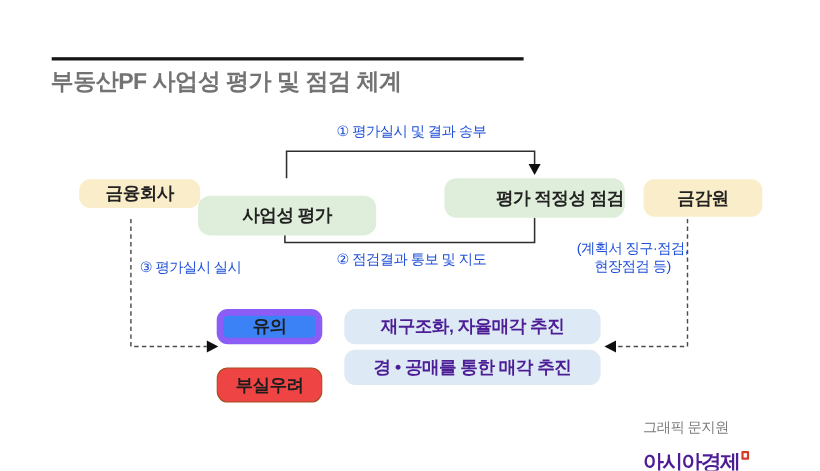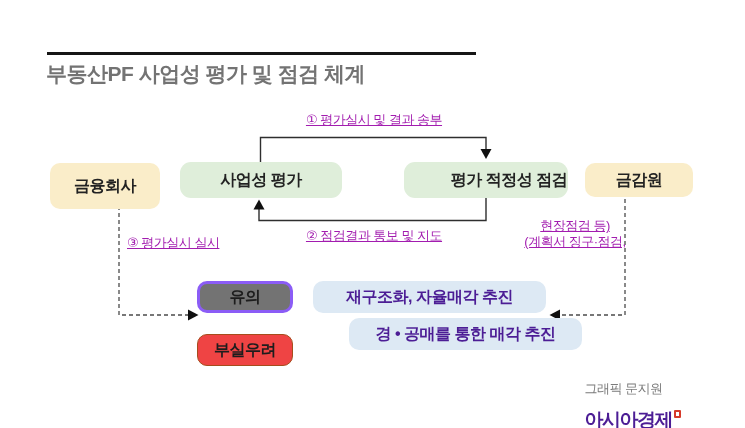--- a/index.html
+++ b/index.html
@@ -42,53 +42,52 @@
     align-items: center;
     justify-content: center;
     font-size: 16px;
     font-weight: 600;
     letter-spacing: -0.5px;
     color: #222222;
     white-space: nowrap;
   }
   .node.cream  { background: #FAEDC9; border-radius: 10px; }
   .node.green  { background: #DFEEDA; border-radius: 11px; }
-  .node-financial  { left: 50px;  top: 163px; width: 110px; height: 46px; }
-  .node-evaluation { left: 180px; top: 162px; width: 162px; height: 36px; }
+  .node-financial  { left: 72px;  top: 163px; width: 110px; height: 26px; }
+  .node-evaluation { left: 180px; top: 178px; width: 162px; height: 36px; }
   .node-adequacy   { left: 404px; top: 162px; width: 164px; height: 36px; padding-left: 46px; }
   .node-fss        { left: 572px; top: 163px; width: 108px; height: 34px; margin-left: 13px; }
   .step-label {
     position: absolute;
     font-size: 13px;
     letter-spacing: -0.5px;
-    color: #a21caf;
+    color: #1d4ed8;
     white-space: nowrap;
-    text-decoration: underline;
   }
   .step1-label { left: 258px; top: 111px; width: 232px; text-align: center; }
   .step2-label { left: 258px; top: 227px; width: 232px; text-align: center; }
   .step3-label { left: 127px; top: 234px; }
   .step4-label { left: 498px; top: 218px; width: 154px; text-align: center; line-height: 16px; }
   .outcome-grade {
     position: absolute;
     display: flex;
     align-items: center;
     justify-content: center;
     width: 96px; height: 32px;
     border-radius: 10px;
     font-size: 16px;
     font-weight: 600;
     letter-spacing: -0.5px;
     color: #1d1d1d;
     white-space: nowrap;
   }
   .grade-caution {
     left: 197px; top: 281px;
-    background: #737373;
-    border: 3px solid #8b5cf6;
+    background: #3b82f6;
+    border: 6px solid #8b5cf6;
   }
   .grade-risk {
     left: 197px; top: 334px;
     background: #ef4444;
     border: 1px solid #A64D1C;
   }
   .outcome-action {
     position: absolute;
     display: flex;
     align-items: center;
@@ -97,21 +96,21 @@
     width: 233px; height: 32px;
     border-radius: 10px;
     background: #DDE9F4;
     font-size: 16px;
     font-weight: 600;
     letter-spacing: -0.5px;
     color: #4c1d95;
     white-space: nowrap;
   }
   .action-caution { top: 281px; }
-  .action-risk    { top: 318px; margin-left: 36px; }
+  .action-risk    { top: 318px; }
   .credit {
     position: absolute;
     right: 64px; top: 380px;
     display: flex;
     align-items: baseline;
     gap: 9px;
     white-space: nowrap;
     flex-direction: column;
   }
   .credit-text { font-size: 13px; color: #7b7b7b; letter-spacing: -0.5px; }
@@ -156,22 +155,22 @@
 
   <div class="node cream node-financial">금융회사</div>
   <div class="node green node-evaluation">사업성 평가</div>
   <div class="node green node-adequacy">평가 적정성 점검</div>
   <div class="node cream node-fss">금감원</div>
 
   <div class="step-label step1-label">① 평가실시 및 결과 송부</div>
   <div class="step-label step2-label">② 점검결과 통보 및 지도</div>
   <div class="step-label step3-label">③ 평가실시 실시</div>
   <div class="step-label step4-label">
+    <div>(계획서 징구·점검,</div>
     <div>현장점검 등)</div>
-    <div>(계획서 징구·점검,</div>
   </div>
 
   <div class="outcome-grade grade-caution">유의</div>
   <div class="outcome-action action-caution">재구조화, 자율매각 추진</div>
   <div class="outcome-grade grade-risk">부실우려</div>
   <div class="outcome-action action-risk">경 • 공매를 통한 매각 추진</div>
 
   <div class="credit">
     <span class="credit-text">그래픽 문지원</span>
     <span class="credit-brand"><span>아시아경제</span><span class="brand-mark"></span></span>

